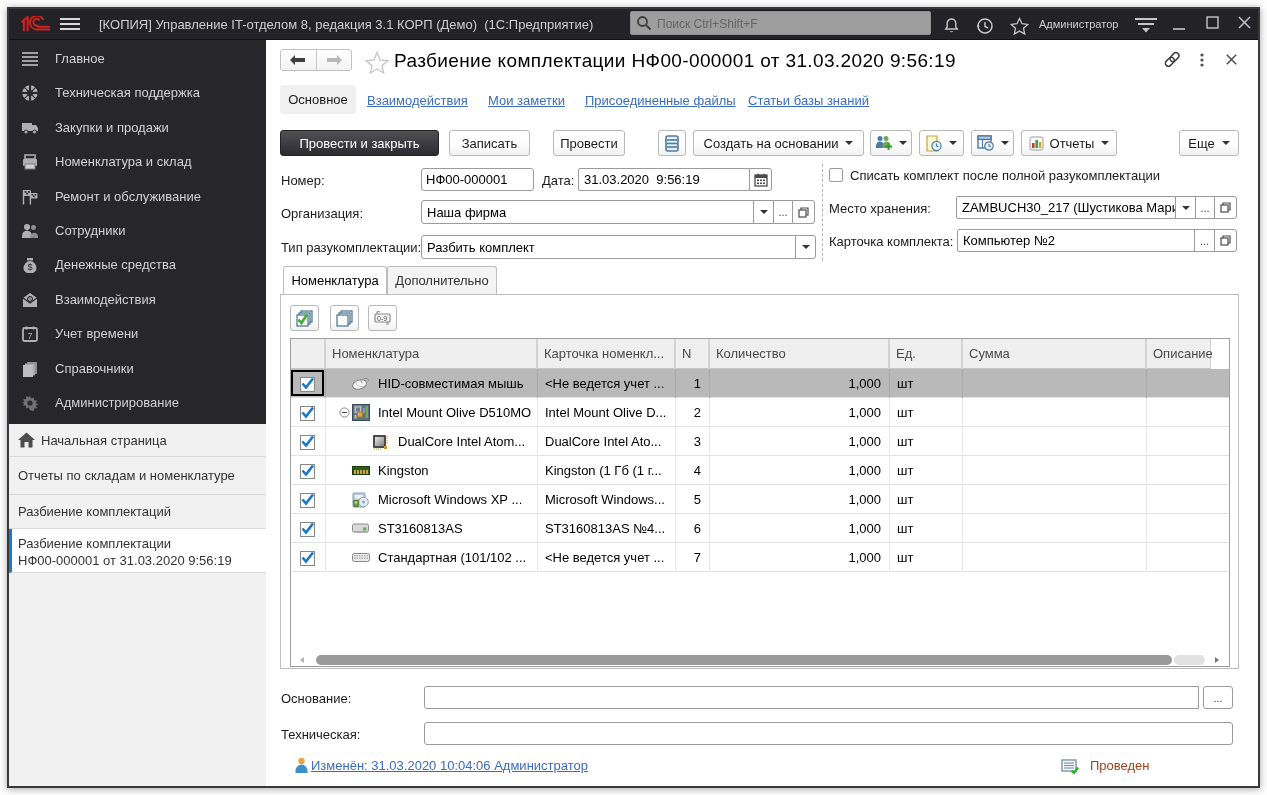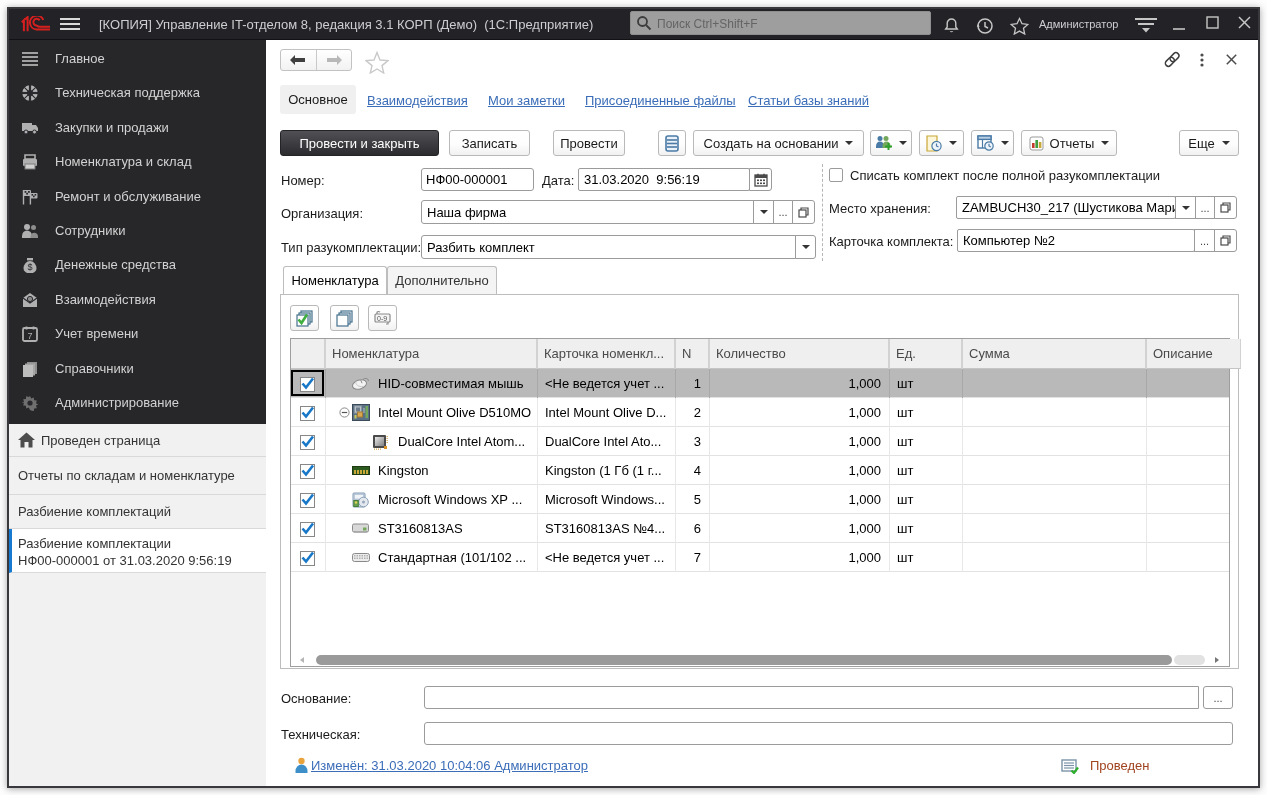--- a/index.html
+++ b/index.html
@@ -214,21 +214,21 @@
             <circle cx="8" cy="8" r="2.6" fill="#2a292e"></circle>
           </svg>
           <div class="t">Администрирование</div>
         </div>
       </div>
     <div id="sbot">
       <div class="sbi" style="height:33px;">
         <svg style="position:absolute;left:9px;top:8px" width="17" height="16" viewBox="0 0 17 16">
             <path d="M8.5,0.5 L17,8 14.5,8 14.5,15.5 10.5,15.5 10.5,10 6.5,10 6.5,15.5 2.5,15.5 2.5,8 0,8 z" fill="#4d4d4d"></path>
           </svg>
-        <div style="position:absolute;left:32px;top:9px">Проведен страница</div>
+        <div style="position:absolute;left:32px;top:9px">Начальная страница</div>
       </div>
       <div class="sbi" style="height:38px;">
           <div style="position:absolute;left:9px;top:11px">Отчеты по складам и номенклатуре</div>
         </div>
       <div class="sbi" style="height:34px;">
           <div style="position:absolute;left:9px;top:9px">Разбиение комплектаций</div>
         </div>
       <div class="sbi" id="sel-item" style="height:44px;">
           <div style="position:absolute;left:6px;top:6px;line-height:17px">Разбиение комплектации<br>НФ00-000001 от 31.03.2020 9:56:19</div>
         </div>
@@ -245,20 +245,21 @@
         </div>
       <div style="flex:1;display:flex;align-items:center;justify-content:center">
           <svg width="16" height="10" viewBox="0 0 16 10">
             <path d="M11,0 L11,3 L1,3 L1,7 L11,7 L11,10 L16,5 z" fill="#b8b8b8"></path>
           </svg>
         </div>
     </div>
     <svg class="abs" style="left:99px;top:11px" width="24" height="23" viewBox="0 0 24 23">
         <path d="M12,1.5 L15,9 L23,9.6 L17,14.6 L18.7,22 L12,18 L5.3,22 L7,14.6 L1,9.6 L9,9 z" fill="none" stroke="#c9c9c9" stroke-width="1.4"></path>
       </svg>
+    <div class="abs" style="left:128px;top:10px;font-size:19px;font-weight:normal;letter-spacing:0.37px;color:#000">Разбиение комплектации НФ00-000001 от 31.03.2020 9:56:19</div>
     <svg class="abs" style="left:897px;top:11px" width="18" height="17" viewBox="0 0 18 17">
         <g transform="rotate(-45 9 8.5)" fill="none" stroke="#3d3d3d" stroke-width="1.5">
           <rect x="0.8" y="5.6" width="10" height="6" rx="3"></rect>
           <rect x="7.4" y="5.6" width="10" height="6" rx="3"></rect>
         </g>
       </svg>
     <svg class="abs" style="left:934px;top:13px" width="4" height="14" viewBox="0 0 4 14">
         <g fill="#4c4c4c">
           <circle cx="2" cy="2" r="1.6"></circle>
           <circle cx="2" cy="7" r="1.6"></circle>
@@ -429,21 +430,21 @@
             <path d="M15,12 l0,2 -2,-0 " fill="none" stroke="#8a8a8a" stroke-width="1.2"></path>
           </svg>
       </div>
       <div id="tbl">
           <div class="hcell" style="left:34px;width:212px">Номенклатура</div>
           <div class="hcell" style="left:246px;width:138px">Карточка номенкл...</div>
           <div class="hcell" style="left:384px;width:34px">N</div>
           <div class="hcell" style="left:418px;width:180px">Количество</div>
           <div class="hcell" style="left:598px;width:73px">Ед.</div>
           <div class="hcell" style="left:671px;width:184px">Сумма</div>
-          <div class="hcell" style="left:855px;width:95px">Описание</div>
+          <div class="hcell" style="left:855px;width:65px">Описание</div>
           <div class="hcell" style="left:0;width:34px"></div>
           <div class="row" style="top:30px;background:#b9b9b9;">
             <div style="position:absolute;left:0px;top:1px;width:33px;height:26px;border:2px solid #000;background:#b9b9b9"></div>
             <div class="cb" style="left:9px;top:8px">
               <svg width="15" height="14" viewBox="0 0 15 14" style="position:absolute;left:-1px;top:-1px">
                 <path d="M2.5,6.5 L6,10.5 L13,1.5" fill="none" stroke="#1878c8" stroke-width="2.6"></path>
               </svg>
             </div>
             <div class="cell" style="left:61px">
               <svg width="18" height="13" viewBox="0 0 18 13">

